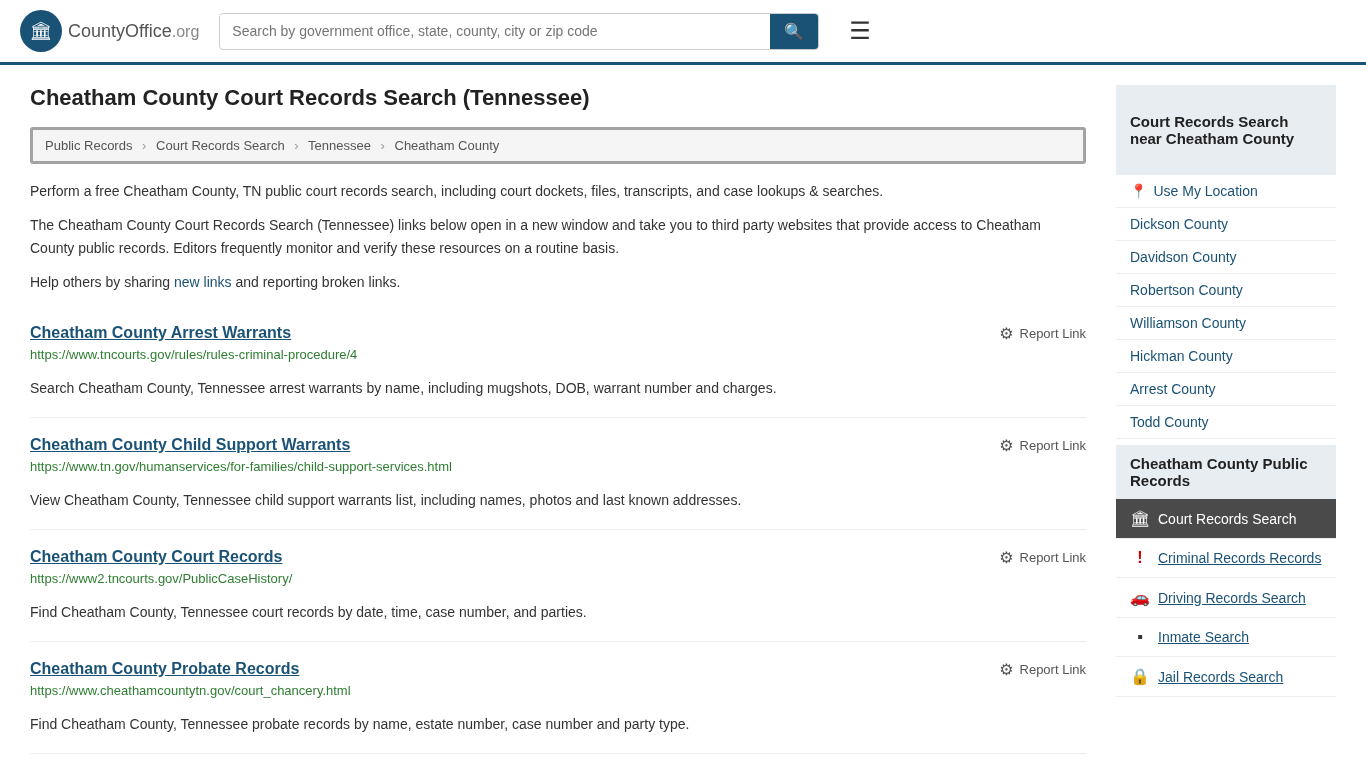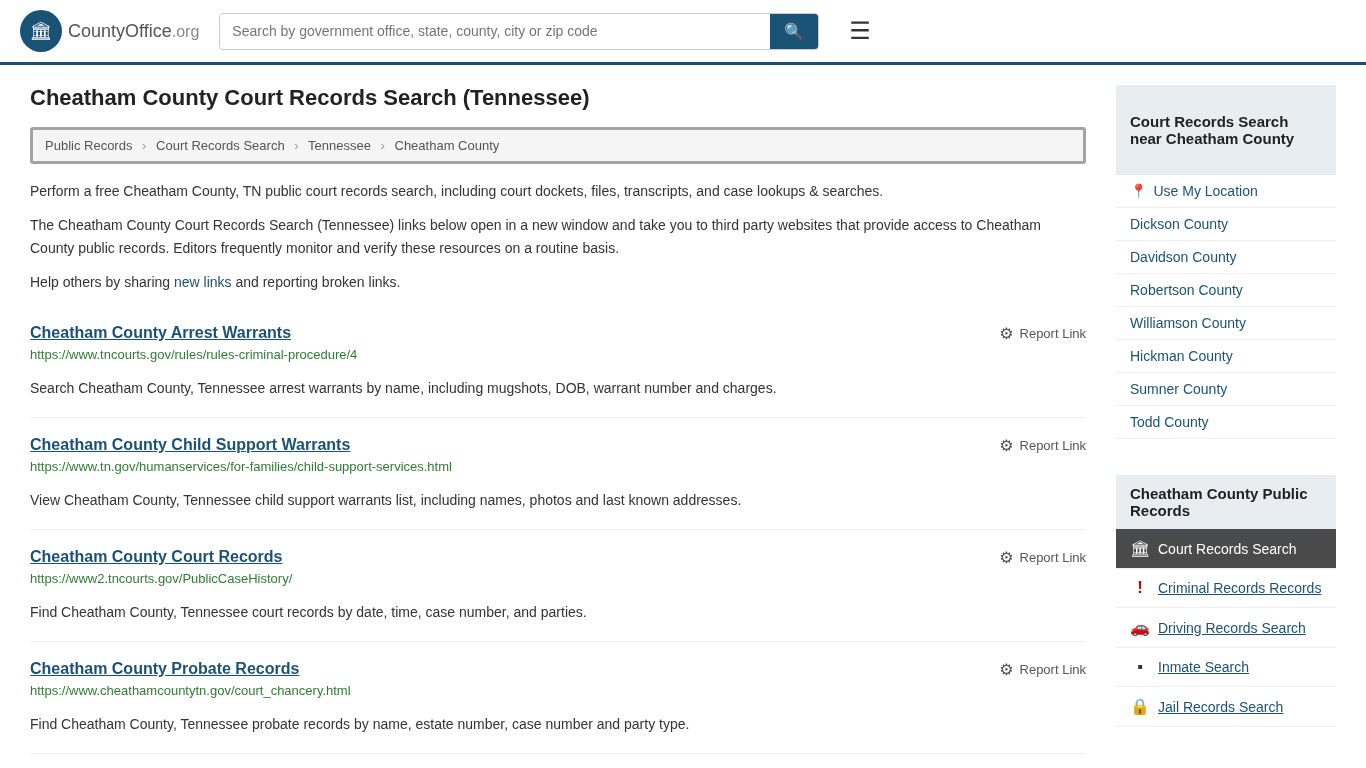--- a/index.html
+++ b/index.html
@@ -182,21 +182,21 @@
       align-items: center;
       gap: 6px;
     }
 
     .sidebar-section-title2 {
       background: #e8edf2;
       padding: 10px 14px;
       font-size: 15px;
       font-weight: bold;
       color: #222;
-      margin-top: 36px;
+      margin-top: 6px;
       margin-bottom: 0;
     }
 
     .sidebar-nav-item {
       display: flex;
       align-items: center;
       gap: 8px;
       padding: 10px 14px;
       font-size: 14px;
       color: #333;
@@ -316,21 +316,21 @@
 
     <a class="sidebar-link location">
       <span style="color:#555;font-size:14px;">📍</span>
       <span>Use My Location</span>
     </a>
     <a class="sidebar-link">Dickson County</a>
     <a class="sidebar-link">Davidson County</a>
     <a class="sidebar-link">Robertson County</a>
     <a class="sidebar-link">Williamson County</a>
     <a class="sidebar-link">Hickman County</a>
-    <a class="sidebar-link">Sumner County</a>
+    <a class="sidebar-link">Arrest County</a>
     <a class="sidebar-link">Todd County</a>
 
     <div class="sidebar-section-title2">Cheatham County Public Records</div>
 
     <div class="sidebar-nav-item active">
       <span class="nav-icon">🏛</span>
       <span class="nav-label">Court Records Search</span>
     </div>
     <div class="sidebar-nav-item">
       <span class="nav-icon" style="color:#cc0000;font-weight:bold;">!</span>

